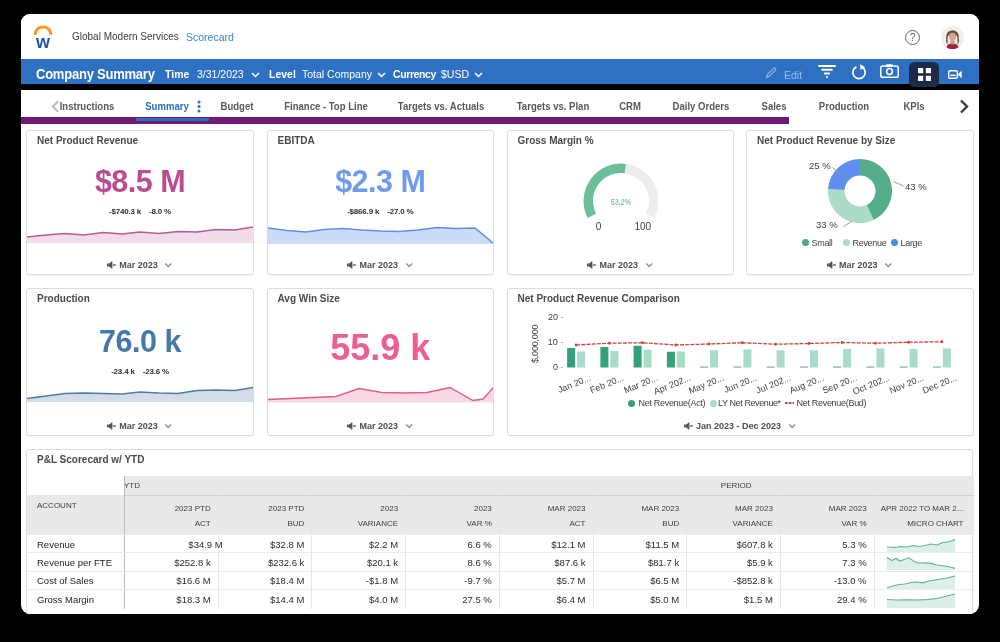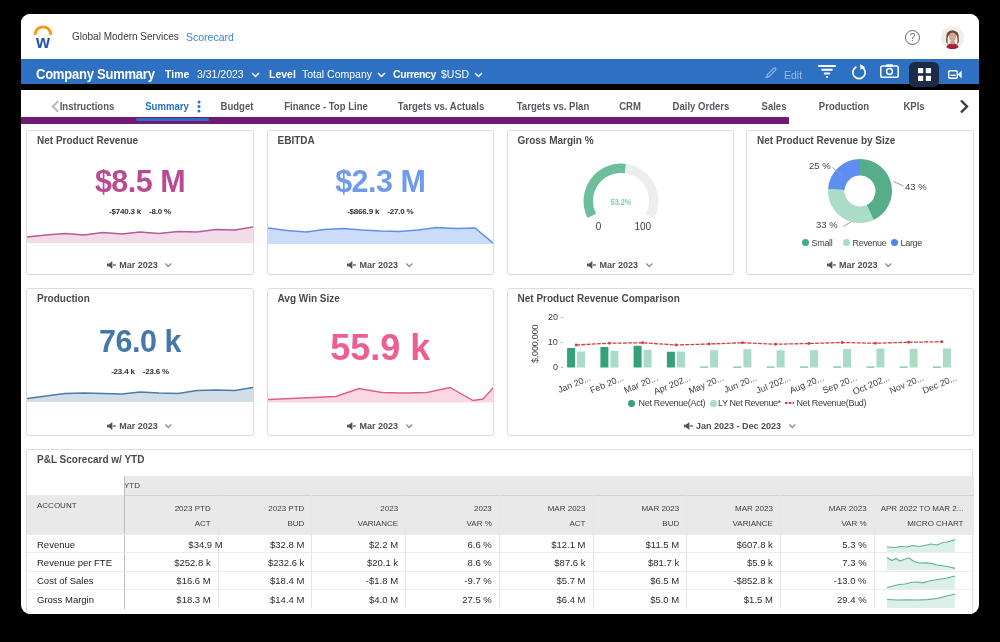--- a/index.html
+++ b/index.html
@@ -362,20 +362,21 @@
         </svg> Jan 2023 - Dec 2023 <svg width="8.5" height="6.5" viewBox="0 0 10 7" style="margin-left:4px">
           <path d="M1.5 1.5 L5 5 L8.5 1.5" fill="none" stroke="#8d8d8d" stroke-width="1.5"></path>
         </svg></div>
   </div>
 
   <div class="card" id="tablecard" style="left:5px;top:434.5px;width:946.5px;height:166px;border-radius:3px 3px 0 0">
     <div class="ct">P&amp;L Scorecard w/ YTD</div>
     <div class="abs" style="left:97px;top:26.5px;width:849.5px;height:19px;background:#e9e9e9"></div>
     <div class="abs" style="left:0;top:45.5px;width:946.5px;height:39px;background:#e9e9e9"></div>
     <div class="abs" style="left:97px;top:26.5px;width:374.8px;font-size:8px;color:#3c3c3c;line-height:19px">YTD</div>
+    <div class="abs" style="left:471.8px;top:26.5px;width:474.7px;text-align:center;font-size:8px;color:#3c3c3c;line-height:19px">PERIOD</div>
     <div class="abs" style="left:97px;top:45.5px;width:849.5px;height:1px;background:#d2d2d2"></div>
     <div class="abs" style="left:10px;top:51px;font-size:8px;color:#3c3c3c">ACCOUNT</div>
     <div class="hcell" style="left:97.0px;top:49px;width:86.7px">2023 PTD<br>ACT</div>
     <div class="hcell" style="left:190.7px;top:49px;width:86.7px">2023 PTD<br>BUD</div>
     <div class="hcell" style="left:284.4px;top:49px;width:86.7px">2023<br>VARIANCE</div>
     <div class="hcell" style="left:378.1px;top:49px;width:86.7px">2023<br>VAR %</div>
     <div class="hcell" style="left:471.8px;top:49px;width:86.7px">MAR 2023<br>ACT</div>
     <div class="hcell" style="left:565.5px;top:49px;width:86.7px">MAR 2023<br>BUD</div>
     <div class="hcell" style="left:659.2px;top:49px;width:86.7px">MAR 2023<br>VARIANCE</div>
     <div class="hcell" style="left:752.9px;top:49px;width:86.7px">MAR 2023<br>VAR %</div>

